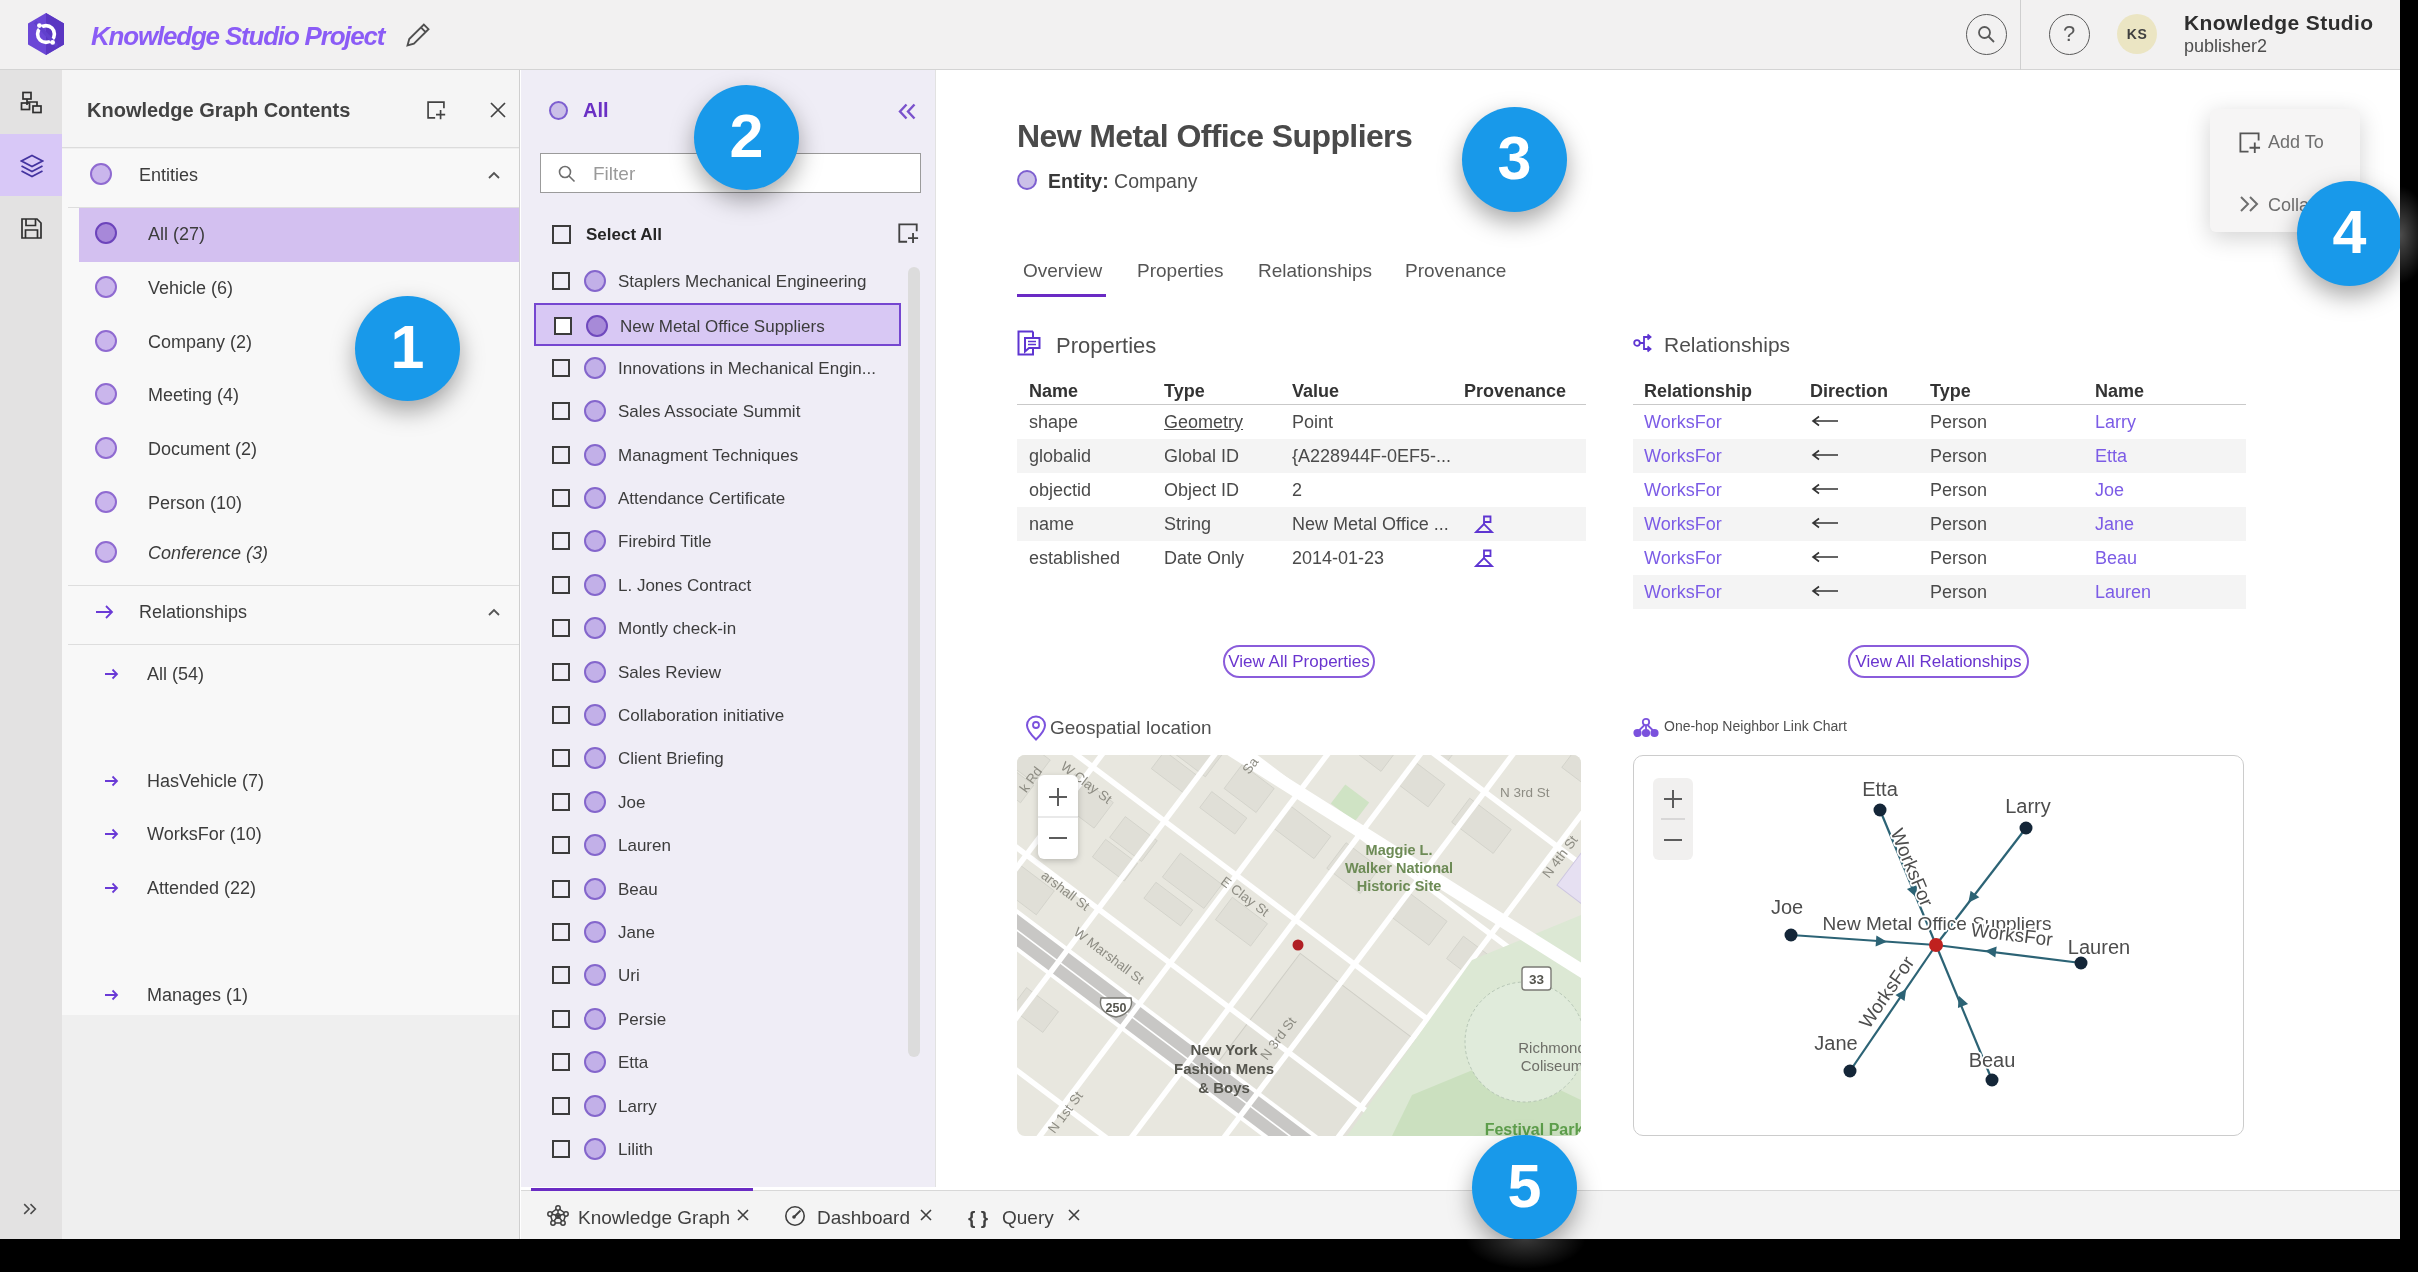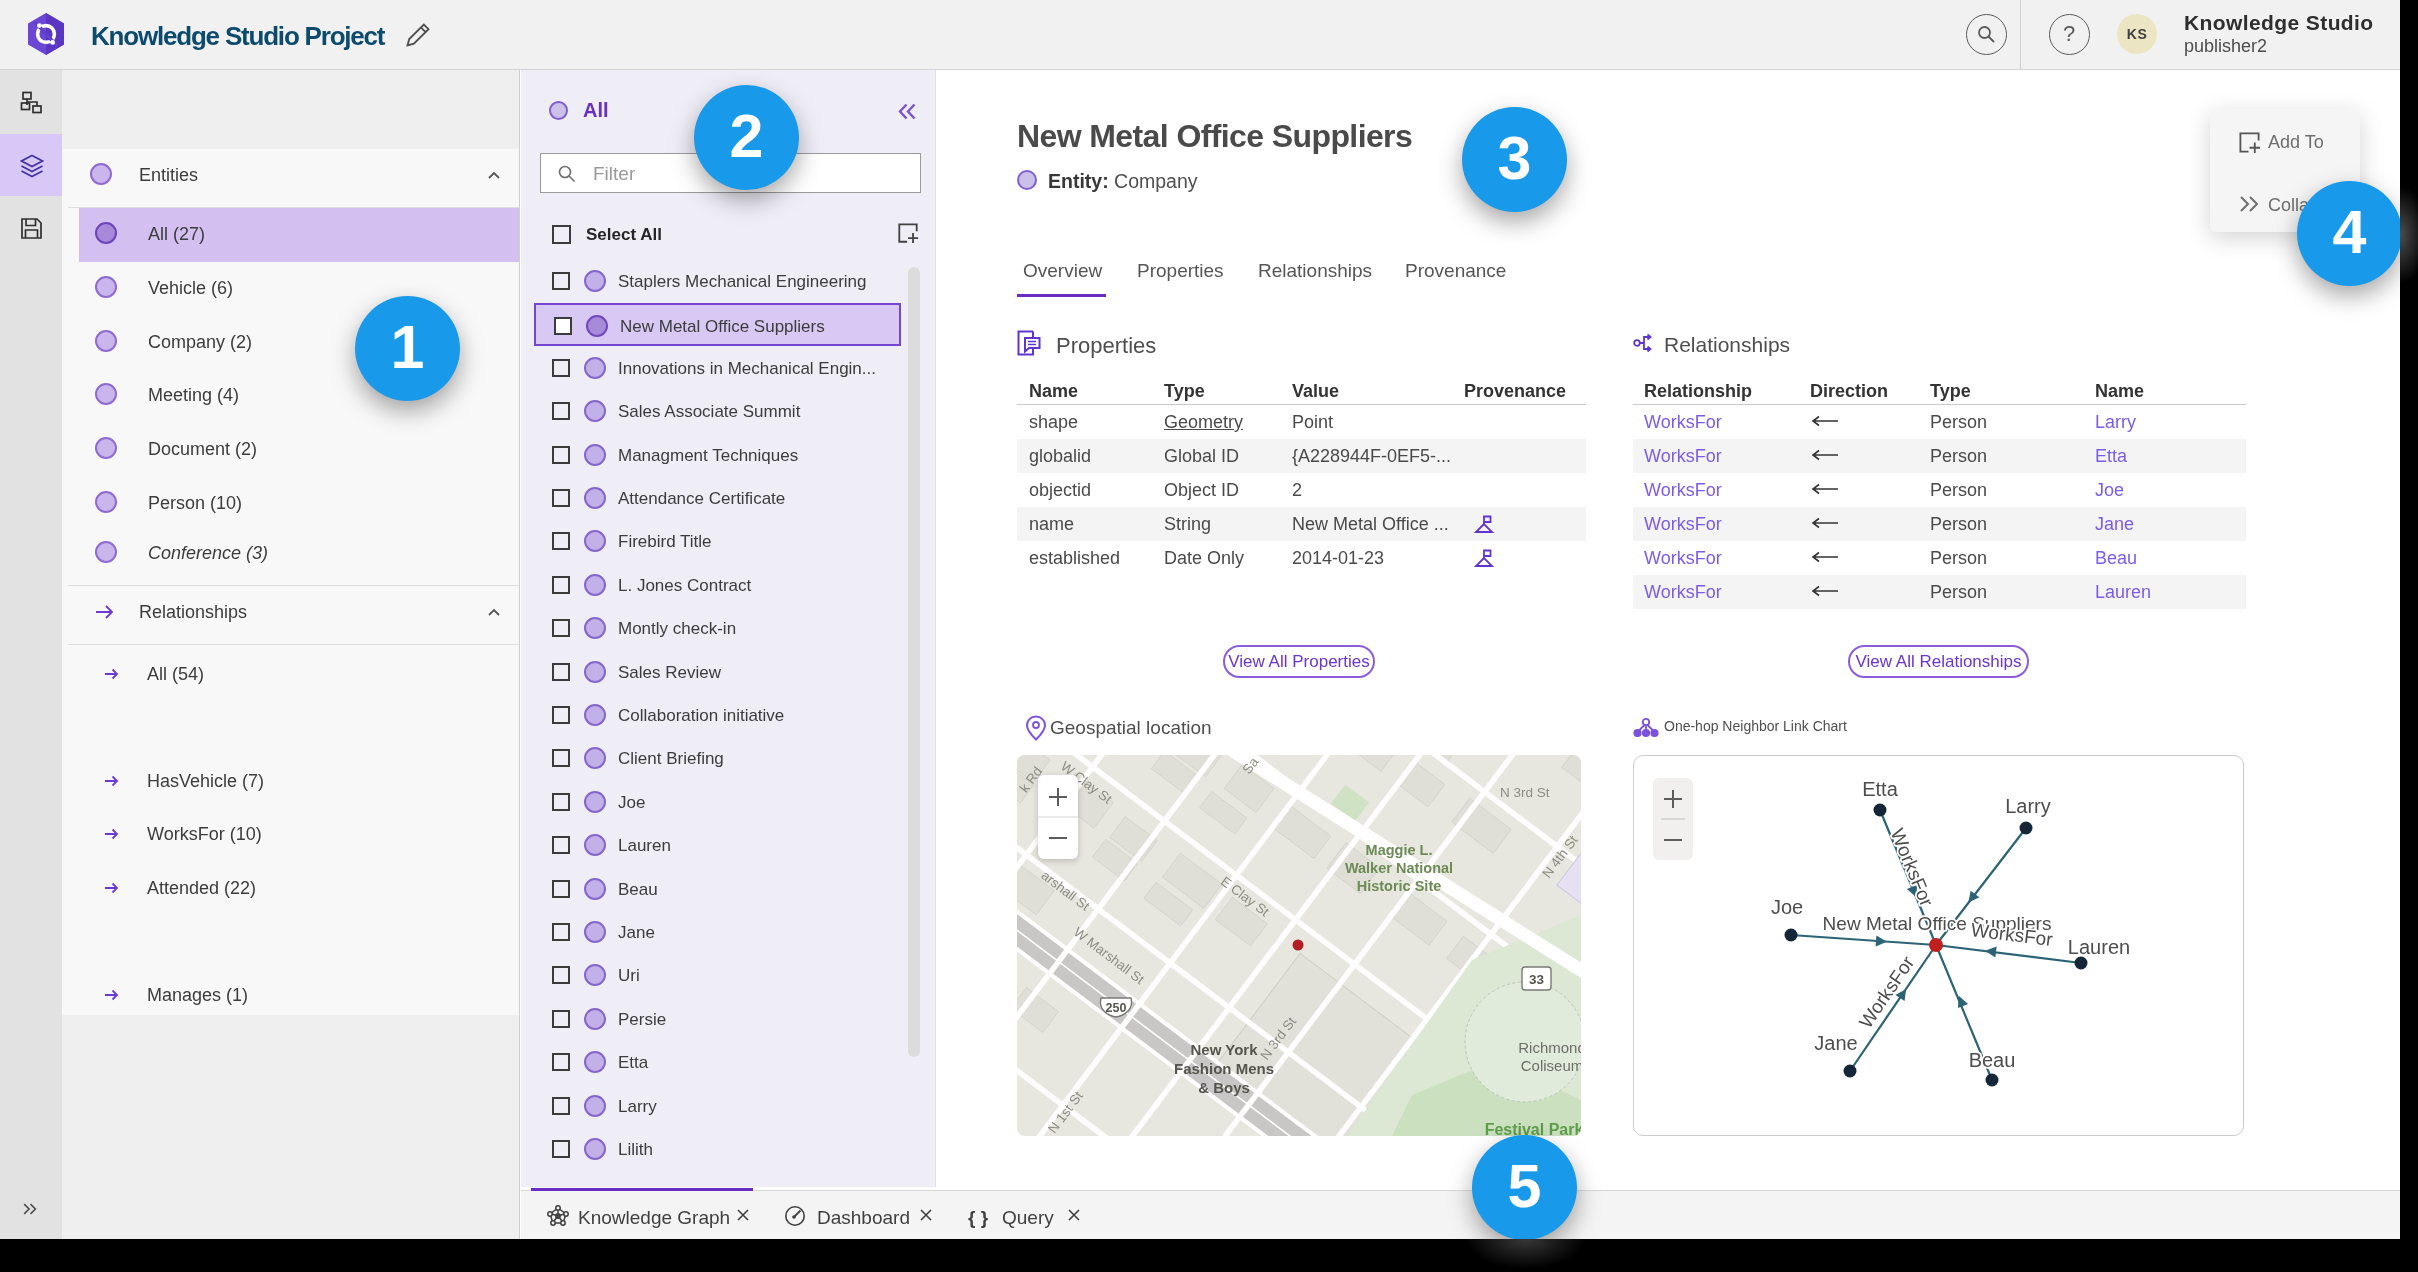--- a/index.html
+++ b/index.html
@@ -3,21 +3,21 @@
 <meta charset="utf-8">
 <style>
   * { margin:0; padding:0; box-sizing:border-box; }
   html,body { width:2418px; height:1272px; background:#000; overflow:hidden; }
   body { font-family:"Liberation Sans", sans-serif; position:relative; }
   .abs { position:absolute; }
   #app { position:absolute; left:0; top:0; width:2400px; height:1240px; background:#fff; overflow:hidden; }
 
   
   #topbar { position:absolute; left:0; top:0; width:2400px; height:70px; background:#f2f1f1; border-bottom:1px solid #d4d4d4; }
-  #title { position:absolute; left:91px; top:21px; font-size:26px; font-weight:700; color:#0c4a6e; letter-spacing:-1.2px; }
+  #title { position:absolute; left:91px; top:21px; font-size:26px; font-weight:700; color:#8b5cf6; letter-spacing:-1.2px;font-style:italic; }
   #topdiv { position:absolute; left:2020px; top:0; width:1px; height:70px; background:#cfcfcf; }
   .topcirc { position:absolute; top:14px; width:41px; height:41px; border:1.5px solid #5a5a5a; border-radius:50%; }
   #ks { position:absolute; left:2117px; top:14px; width:40px; height:40px; border-radius:50%; background:#ebe5c3; color:#3f3f3f; font-size:14px; font-weight:700; text-align:center; line-height:40px; letter-spacing:0.5px;}
   #who1 { position:absolute; left:2184px; top:11px; font-size:21px; font-weight:700; color:#2e2e2e; letter-spacing:0.4px; }
   #who2 { position:absolute; left:2184px; top:36px; font-size:18px; color:#4d4d4d; }
 
   
   #rail { position:absolute; left:0; top:70px; width:62px; height:1170px; background:#e3e2e2; }
   #railsel { position:absolute; left:0; top:64px; width:62px; height:62px; background:#d8c8f7; }
 
@@ -145,20 +145,30 @@
     </svg>
     <svg class="abs" style="left:22px;top:1132px" width="17" height="14" viewBox="0 0 24 20">
       <g fill="none" stroke="#4a4a4a" stroke-width="2.2">
         <path d="M3 3 L10 10 L3 17"></path>
         <path d="M12 3 L19 10 L12 17"></path>
       </g>
     </svg>
   </div>
 
   <div id="panel1">
+    <div id="p1head">
+      <div id="p1title">Knowledge Graph Contents</div>
+      <svg class="abs" style="left:364px;top:30px" width="20" height="20" viewBox="0 0 24 24">
+        <path d="M21.5 10 V2.5 H2.5 V21.5 H11" fill="none" stroke="#424242" stroke-width="2"></path>
+        <path d="M17.5 12 V23 M12 17.5 H23" stroke="#424242" stroke-width="2" fill="none"></path>
+      </svg>
+      <svg class="abs" style="left:427px;top:31px" width="18" height="18" viewBox="0 0 18 18">
+        <path d="M2 2 L16 16 M16 2 L2 16" stroke="#424242" stroke-width="1.7"></path>
+      </svg>
+    </div>
     <div id="p1list">
 
       <div class="row1 hdrrow" style="top:0px;">
           <div class="circ"></div>
           <div class="lbl" style="font-weight:400">Entities</div>
         <svg class="caret" viewBox="0 0 14 14">
             <path d="M2 9 L7 4 L12 9" fill="none" stroke="#555" stroke-width="1.8"></path>
           </svg>
       </div>
       <div class="hr1" style="top:58px;"></div>

